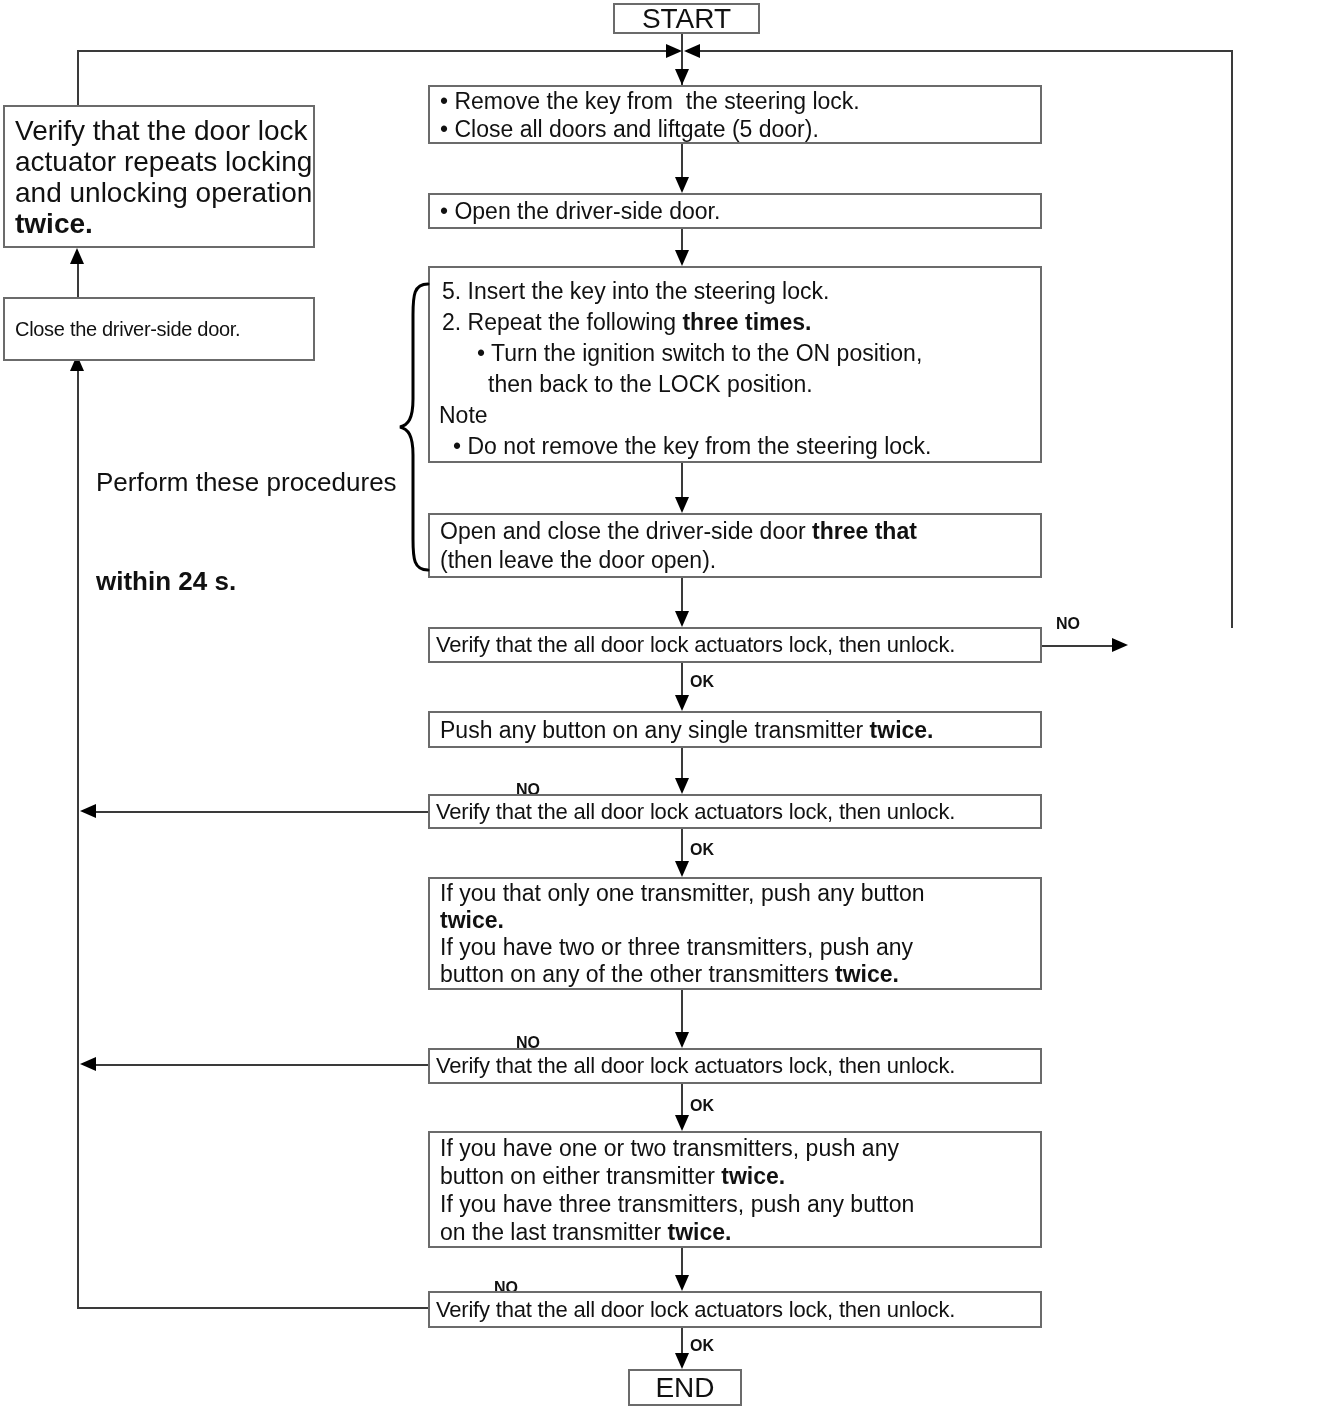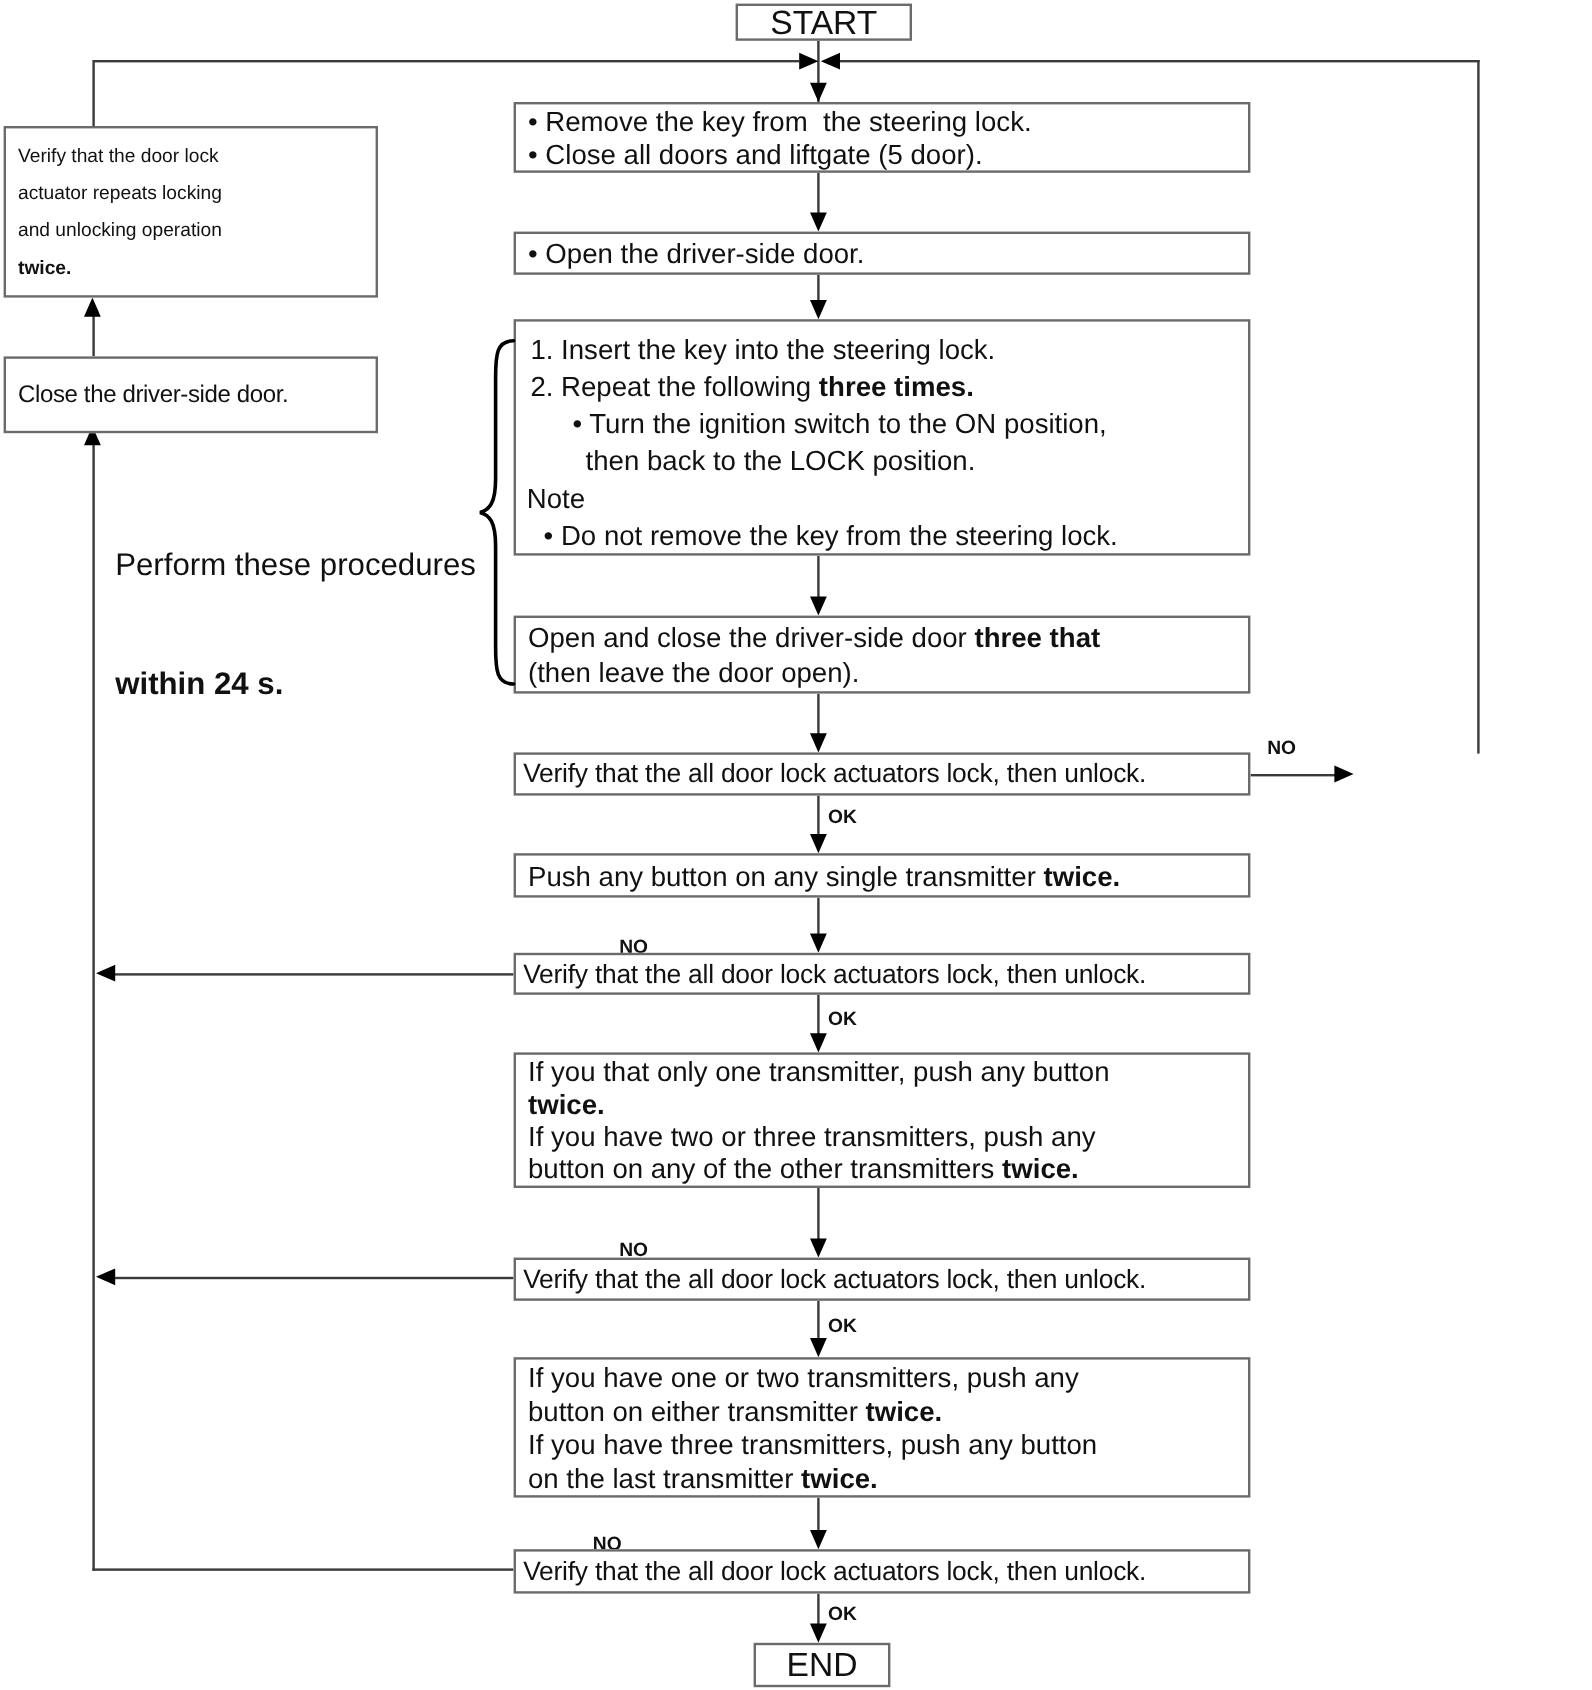--- a/index.html
+++ b/index.html
@@ -98,21 +98,21 @@
   <div class="box cv" style="left:428px;top:85px;width:614px;height:59px;padding-left:10px;line-height:28px;">
     <div class="ln"><span>• Remove the key from  the steering lock.</span></div>
     <div class="ln"><span>• Close all doors and liftgate (5 door).</span></div>
   </div>
 
   <div class="box cv" style="left:428px;top:193px;width:614px;height:36px;padding-left:10px;">
     <div class="ln"><span>• Open the driver-side door.</span></div>
   </div>
 
   <div class="box" style="left:428px;top:266px;width:614px;height:197px;padding:8px 0 0 12px;line-height:31px;">
-    <div class="ln"><span>1. Insert the key into the steering lock.</span></div>
+    <div class="ln"><span>5. Insert the key into the steering lock.</span></div>
     <div class="ln"><span>2. Repeat the following </span><span class="b">three times.</span></div>
     <div class="ln ind1"><span>• Turn the ignition switch to the ON position,</span></div>
     <div class="ln ind2"><span>then back to the LOCK position.</span></div>
     <div class="ln ind-note"><span>Note</span></div>
     <div class="ln ind-sm"><span>• Do not remove the key from the steering lock.</span></div>
   </div>
 
   <div class="box cv" style="left:428px;top:513px;width:614px;height:65px;padding-left:10px;line-height:29px;">
     <div class="ln"><span>Open and close the driver-side door </span><span class="b">three that</span></div>
     <div class="ln"><span>(then leave the door open).</span></div>
@@ -146,32 +146,32 @@
     <div class="ln"><span>button on either transmitter </span><span class="b">twice.</span></div>
     <div class="ln"><span>If you have three transmitters, push any button</span></div>
     <div class="ln"><span>on the last transmitter </span><span class="b">twice.</span></div>
   </div>
 
   <div class="box cv verify" style="left:428px;top:1291px;width:614px;height:37px;">
     <div class="ln"><span>Verify that the all door lock actuators lock, then unlock.</span></div>
   </div>
 
 
-  <div class="box" style="left:3px;top:105px;width:312px;height:143px;padding:8px 0 0 10px;font-size:16px;line-height:31px;">
+  <div class="box" style="left:3px;top:105px;width:312px;height:143px;padding:8px 0 0 10px;font-size:28px;line-height:31px;">
     <div class="ln"><span>Verify that the door lock</span></div>
     <div class="ln"><span>actuator repeats locking</span></div>
     <div class="ln"><span>and unlocking operation</span></div>
     <div class="ln"><span class="b">twice.</span></div>
   </div>
 
   <div class="box cv" style="left:3px;top:297px;width:312px;height:64px;padding-left:10px;font-size:20px;letter-spacing:-0.3px;">
     <div class="ln"><span>Close the driver-side door.</span></div>
   </div>
 
-  <div class="note-text" style="left:96px;top:388px;">
+  <div class="note-text" style="left:96px;top:400px;">
     <div class="ln"><span>Perform these procedures</span></div>
     <div class="ln"><span class="b">within 24 s.</span></div>
   </div>
 
   <svg style="position:absolute;left:396px;top:281px;" width="34" height="292" viewBox="0 0 34 292">
     <path d="M32 3 C18 3 17 14 17 34 L17 118 C17 138 12 144 4 146 C12 148 17 154 17 174 L17 258 C17 278 18 289 32 289" fill="none" stroke="#000" stroke-width="3" stroke-linecap="round"></path>
   </svg>
 
 </div>
 

